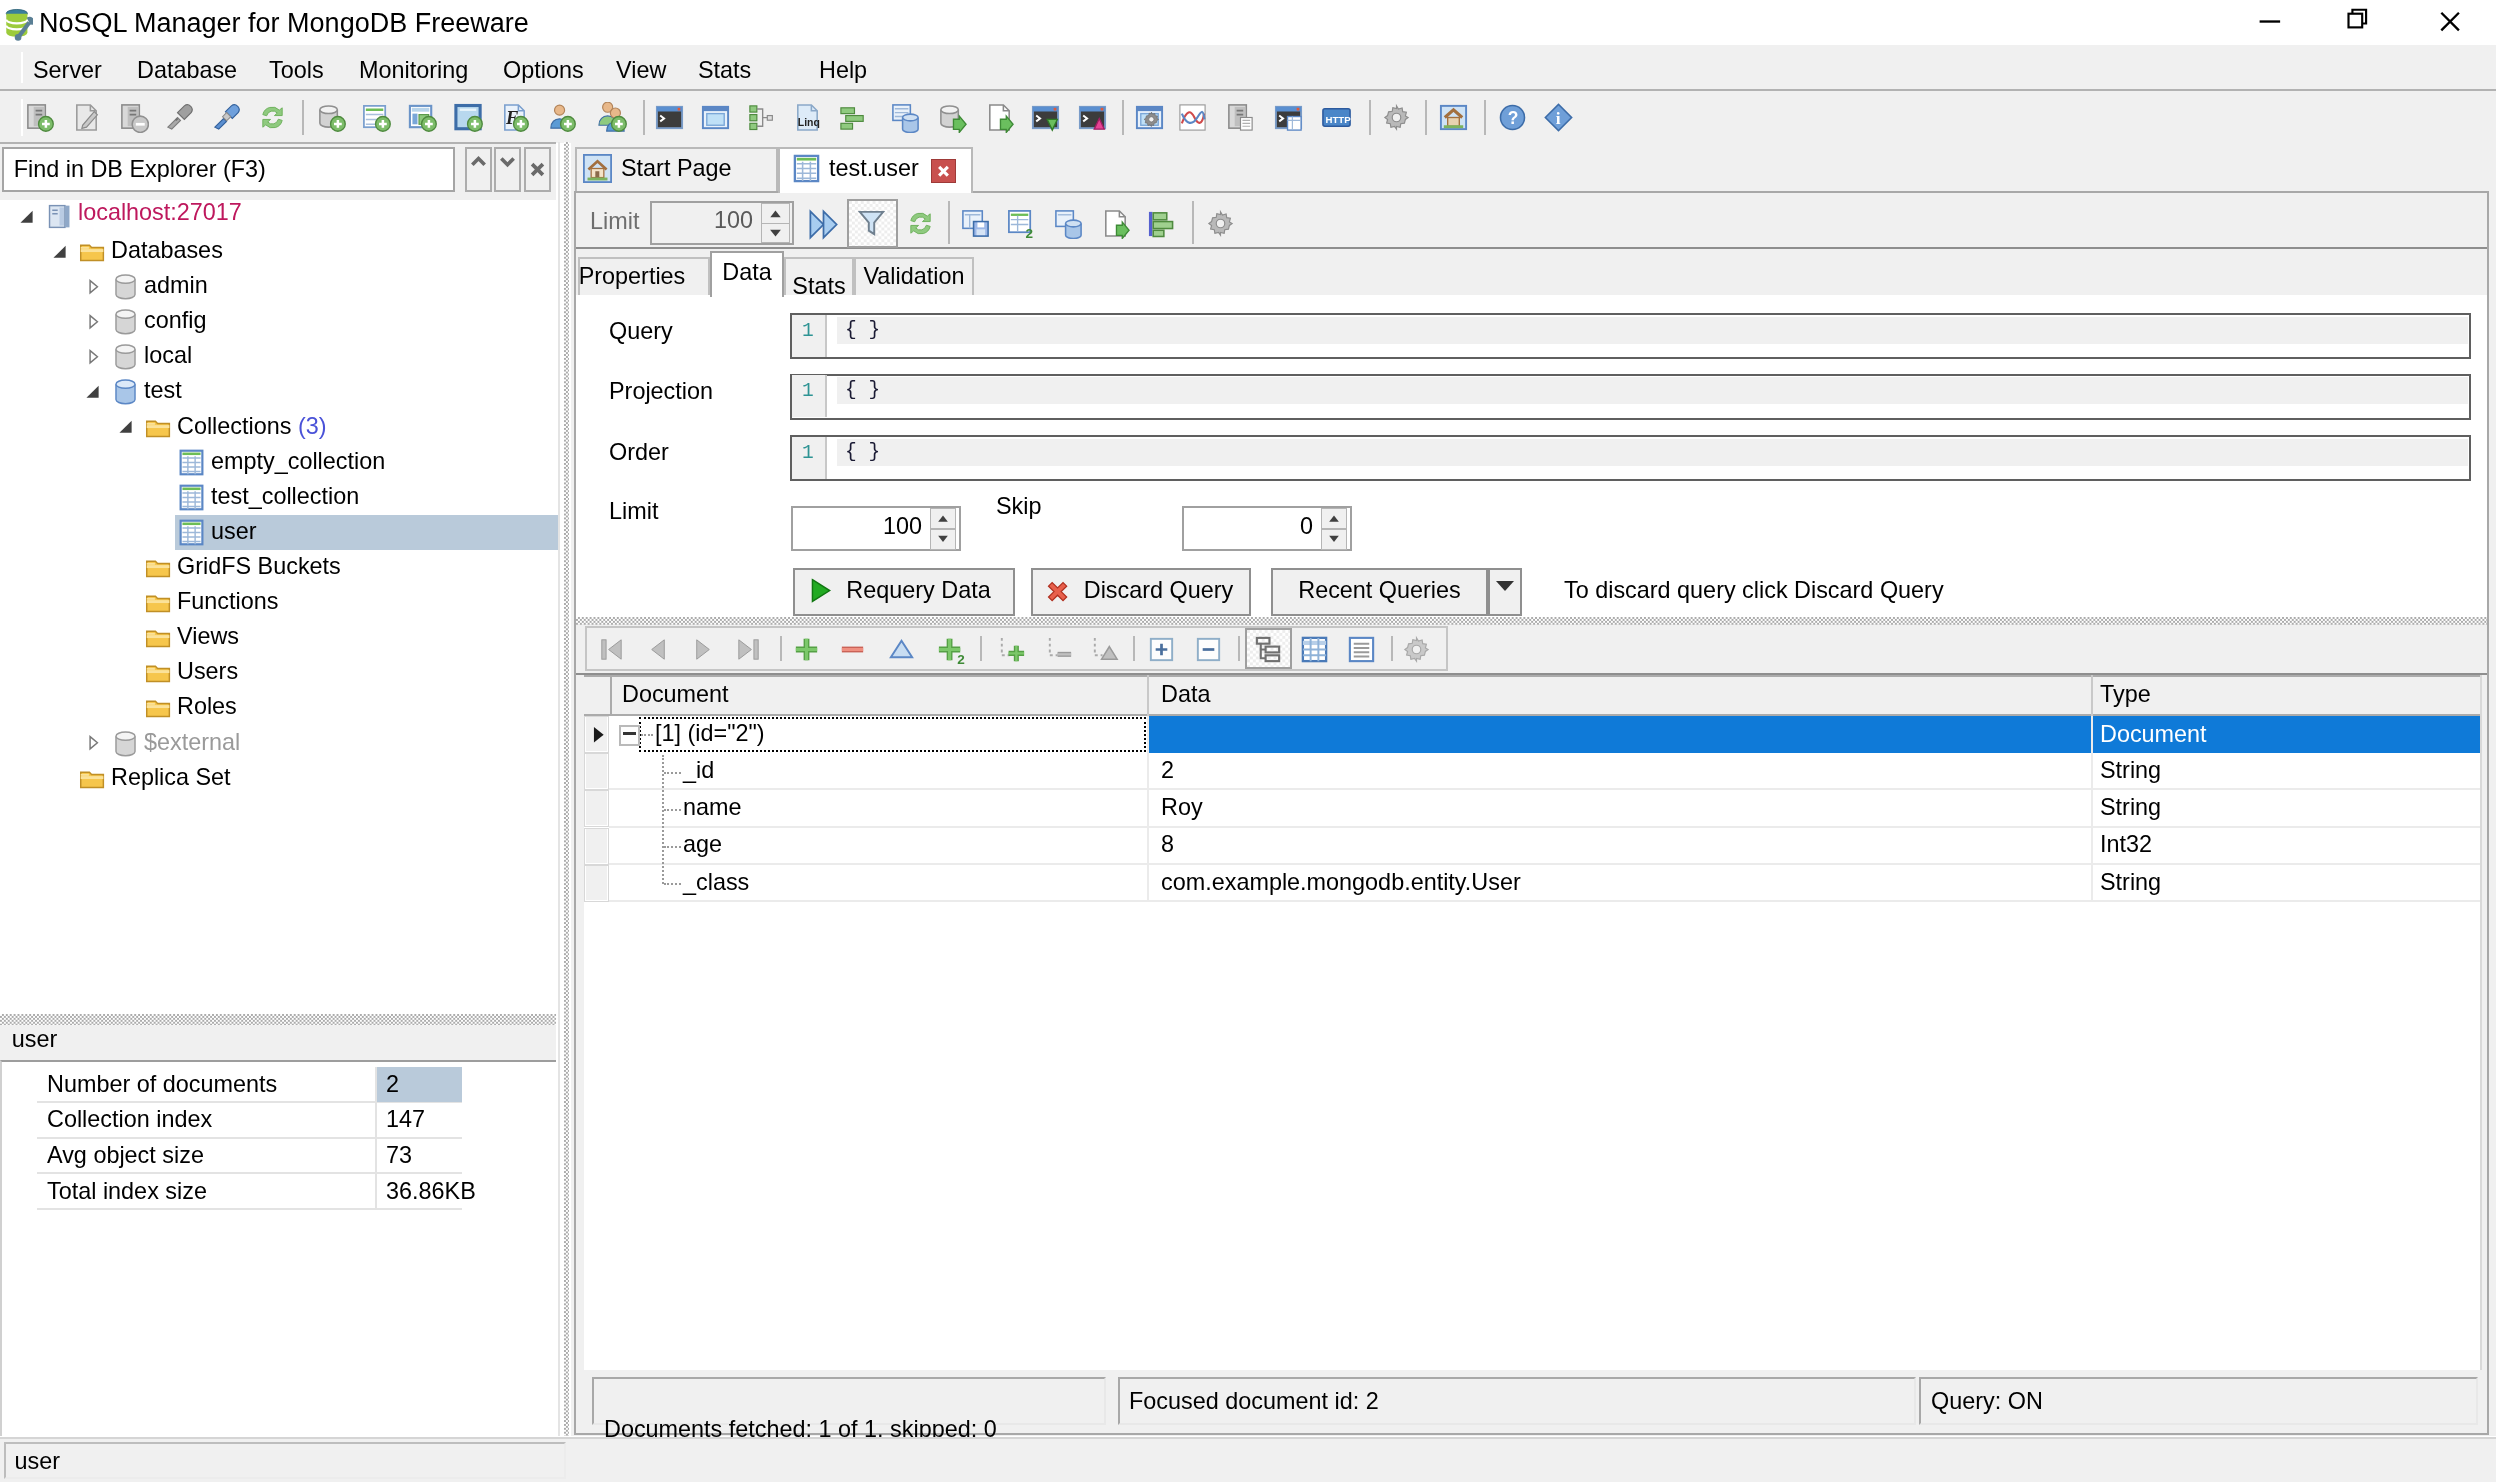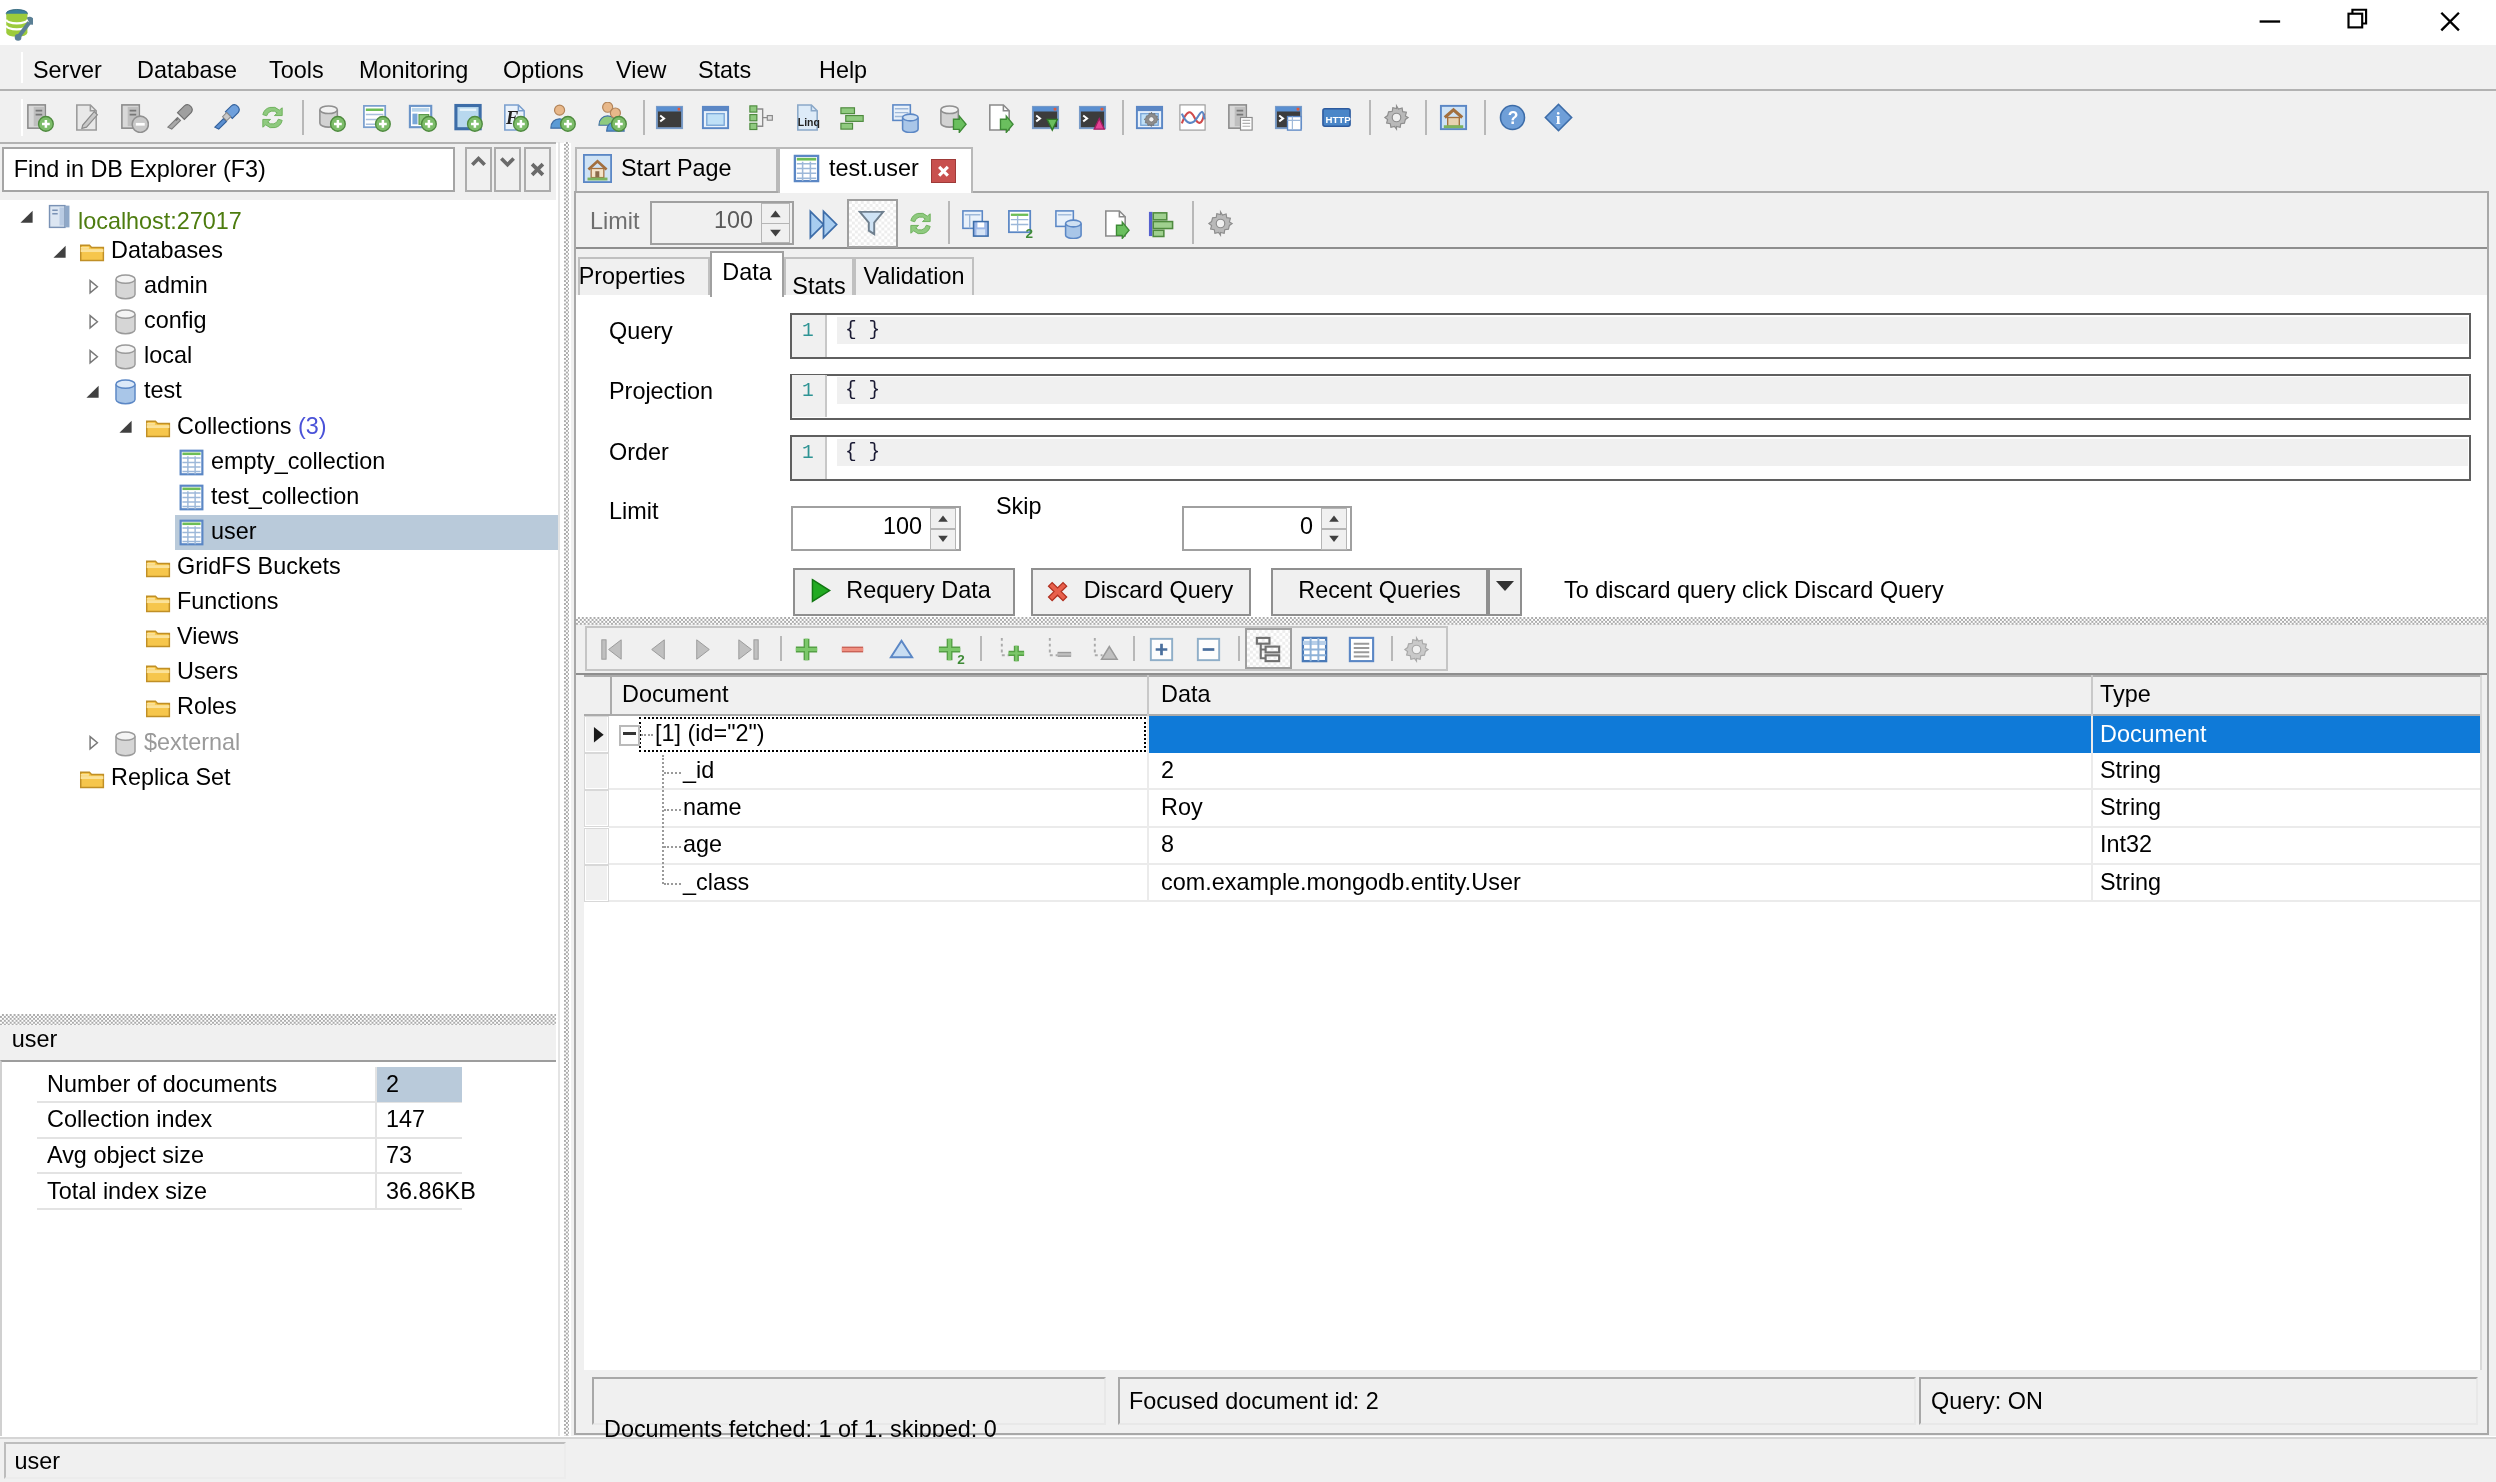--- a/index.html
+++ b/index.html
@@ -16,20 +16,21 @@
 <div id="app">
 <div class="abs" style="left:0;top:0;width:2497px;height:45px;background:#fff;"></div>
 <svg class="abs" style="left:3.9px;top:5.9px;" width="29" height="38" viewBox="0 0 14 16">
       <ellipse cx="6.2" cy="2.4" rx="5.1" ry="1.9" fill="#3a7f9b" stroke="#2a5f75" stroke-width=".4"></ellipse>
       <path d="M1.1 2.6 v9.2 a5.1 1.9 0 0 0 10.2 0 v-9.2" fill="#9ccb3b"></path>
       <path d="M1.1 5.3 a5.1 1.9 0 0 0 10.2 0 M1.1 8.2 a5.1 1.9 0 0 0 10.2 0" stroke="#fff" stroke-width="1" fill="none"></path>
       <path d="M6.8 14 L12.2 6.8" stroke="#5a7f95" stroke-width="2"></path>
       <path d="M11 4.5 a2.2 2.2 0 1 1 2.8 3.4 l-1.2-.2z" fill="#5a7f95"></path>
       <circle cx="6.8" cy="14" r="1.6" fill="#5a7f95"></circle>
     </svg>
+<div class="abs" style="left:39px;top:7.8px;font-size:27px;">NoSQL Manager for MongoDB Freeware</div>
 <svg class="abs" style="left:2243px;top:0;" width="254" height="45" viewBox="0 0 260 46">
   <line x1="17" y1="22" x2="38" y2="22" stroke="#000" stroke-width="2.4"></line>
   <rect x="108" y="14" width="14" height="14" fill="none" stroke="#000" stroke-width="2.2"></rect>
   <path d="M112 14 v-4 h14 v14 h-4" fill="none" stroke="#000" stroke-width="2.2"></path>
   <path d="M203 13 L221 31 M221 13 L203 31" stroke="#000" stroke-width="2.4" fill="none"></path>
 </svg>
 <div class="abs" style="left:0;top:45px;width:2497px;height:46px;background:#f0f0f0;border-bottom:2px solid #b2b2b2;"></div>
 <div class="abs" style="left:20.5px;top:52px;width:2px;height:31px;background:#9a9a9a;border-right:2px solid #fff;"></div>
 <div class="abs" style="left:33px;top:57px;">Server</div>
 <div class="abs" style="left:137px;top:57px;">Database</div>
@@ -261,21 +262,21 @@
     </svg>
 <svg class="abs" style="left:17.6px;top:207px;" width="19.5" height="19.5" viewBox="0 0 16 16">
       <polygon points="12,3 12,13 2,13" fill="#404040"></polygon>
     </svg>
 <svg class="abs" style="left:45px;top:202px;" width="29" height="29" viewBox="0 0 16 16">
       <rect x="2.5" y="2" width="8.5" height="12" fill="#dce6f2" stroke="#7a92b5" stroke-width=".8"></rect>
       <rect x="8" y="3" width="2.5" height="10" fill="#b9cbe3"></rect>
       <rect x="11" y="2" width="2.5" height="12" fill="#8fa8c8"></rect>
       <path d="M4 4.5h3M4 6.5h3" stroke="#7a92b5" stroke-width=".8"></path>
     </svg>
-<div class="abs" style="left:78px;top:208px;color:#4d7c0f;">localhost:27017</div>
+<div class="abs" style="left:78px;top:199px;color:#be185d;">localhost:27017</div>
 <svg class="abs" style="left:51px;top:242px;" width="19.5" height="19.5" viewBox="0 0 16 16">
       <polygon points="12,3 12,13 2,13" fill="#404040"></polygon>
     </svg>
 <svg class="abs" style="left:78px;top:237px;" width="29" height="29" viewBox="0 0 16 16">
       <path d="M1.5 4.5 L1.5 13 L14 13 L14 5.8 L7.5 5.8 L6.3 4.5 Z" fill="#f6c64c" stroke="#c08f26" stroke-width=".8"></path>
       <path d="M1.5 7.5 L14 7.5" stroke="#fbe29a" stroke-width="1.6"></path>
       <path d="M1.5 6 L6 6" stroke="#fbe29a" stroke-width="1"></path>
     </svg>
 <div class="abs" style="left:111px;top:237px;color:#000;">Databases</div>
 <svg class="abs" style="left:84px;top:277px;" width="19.5" height="19.5" viewBox="0 0 16 16">

